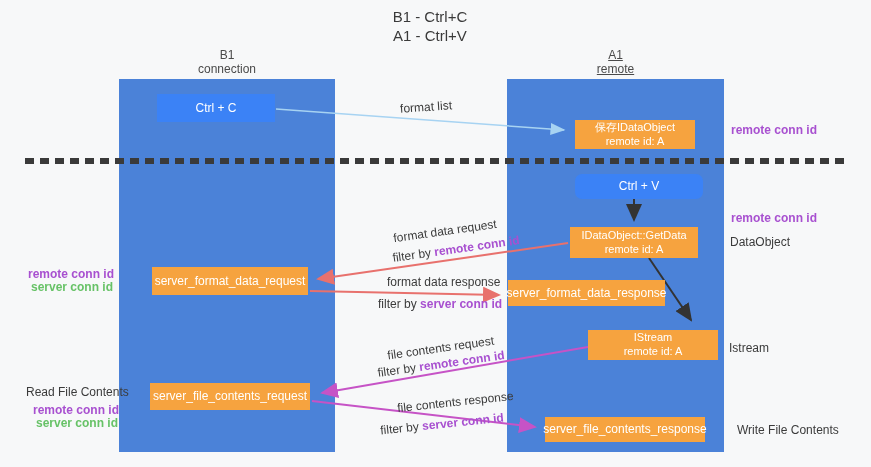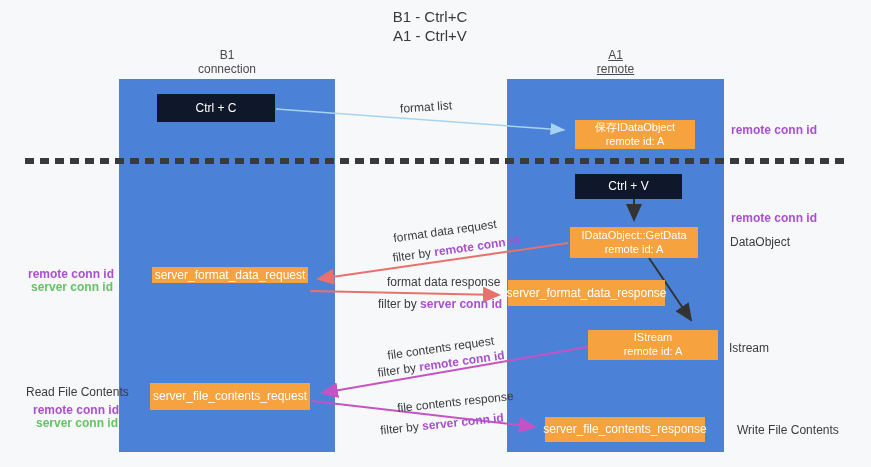--- a/index.html
+++ b/index.html
@@ -34,21 +34,21 @@
 
   svg.arrows { position:absolute; left:0; top:0; }
 
   .node {
     position:absolute; display:flex; flex-direction:column;
     align-items:center; justify-content:center;
     color:#ffffff; font-size:12px; text-align:center; line-height:1.25;
     white-space:nowrap;
   }
   .node.orange { background:#f6a33f; }
-  .node.green  { background:#0f172a; }
+  .node.green  { background:#3b82f6; }
   .node .l2 { font-size:11px; }
   .node.two-line { font-size:11px; }
 
   .flow-label {
     position:absolute; font-size:12px; color:#3b3b3b;
     white-space:nowrap; transform-origin:center center;
   }
   .side-label {
     position:absolute; font-size:12px; color:#3b3b3b; white-space:nowrap;
   }
@@ -105,30 +105,30 @@
 
   <div class="node green" style="left:157px; top:94px; width:118px; height:28px;">
     <span>Ctrl + C</span>
   </div>
 
   <div class="node orange two-line" style="left:575px; top:120px; width:120px; height:29px;">
     <span>保存IDataObject</span>
     <span class="l2">remote id: A</span>
   </div>
 
-  <div class="node green" style="left:575px; top:174px; width:107px; height:25px;">
+  <div class="node green" style="left:575px; top:174px; width:128px; height:25px;border-radius:7px;">
     <span>Ctrl + V</span>
   </div>
 
   <div class="node orange two-line" style="left:570px; top:227px; width:128px; height:31px;">
     <span>IDataObject::GetData</span>
     <span class="l2">remote id: A</span>
   </div>
 
-  <div class="node orange" style="left:152px; top:267px; width:156px; height:16px;">
+  <div class="node orange" style="left:152px; top:267px; width:156px; height:28px;">
     <span>server_format_data_request</span>
   </div>
 
   <div class="node orange" style="left:508px; top:280px; width:157px; height:26px;align-items:center;">
     <span>server_format_data_response</span>
   </div>
 
   <div class="node orange two-line" style="left:588px; top:330px; width:130px; height:30px;">
     <span>IStream</span>
     <span class="l2">remote id: A</span>

